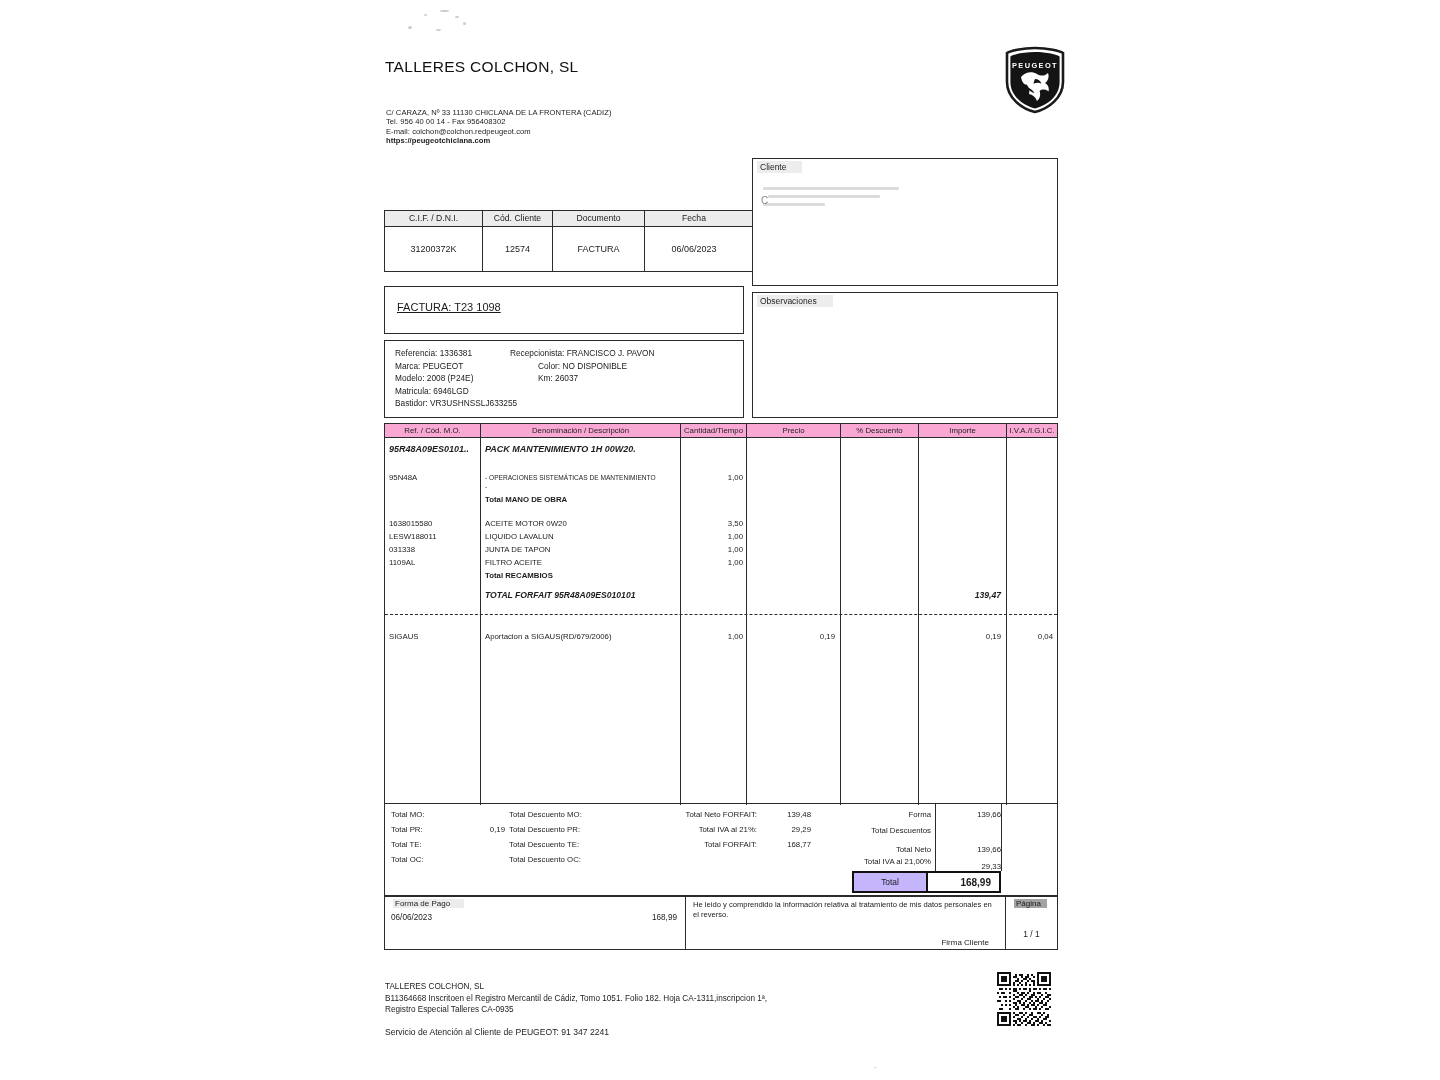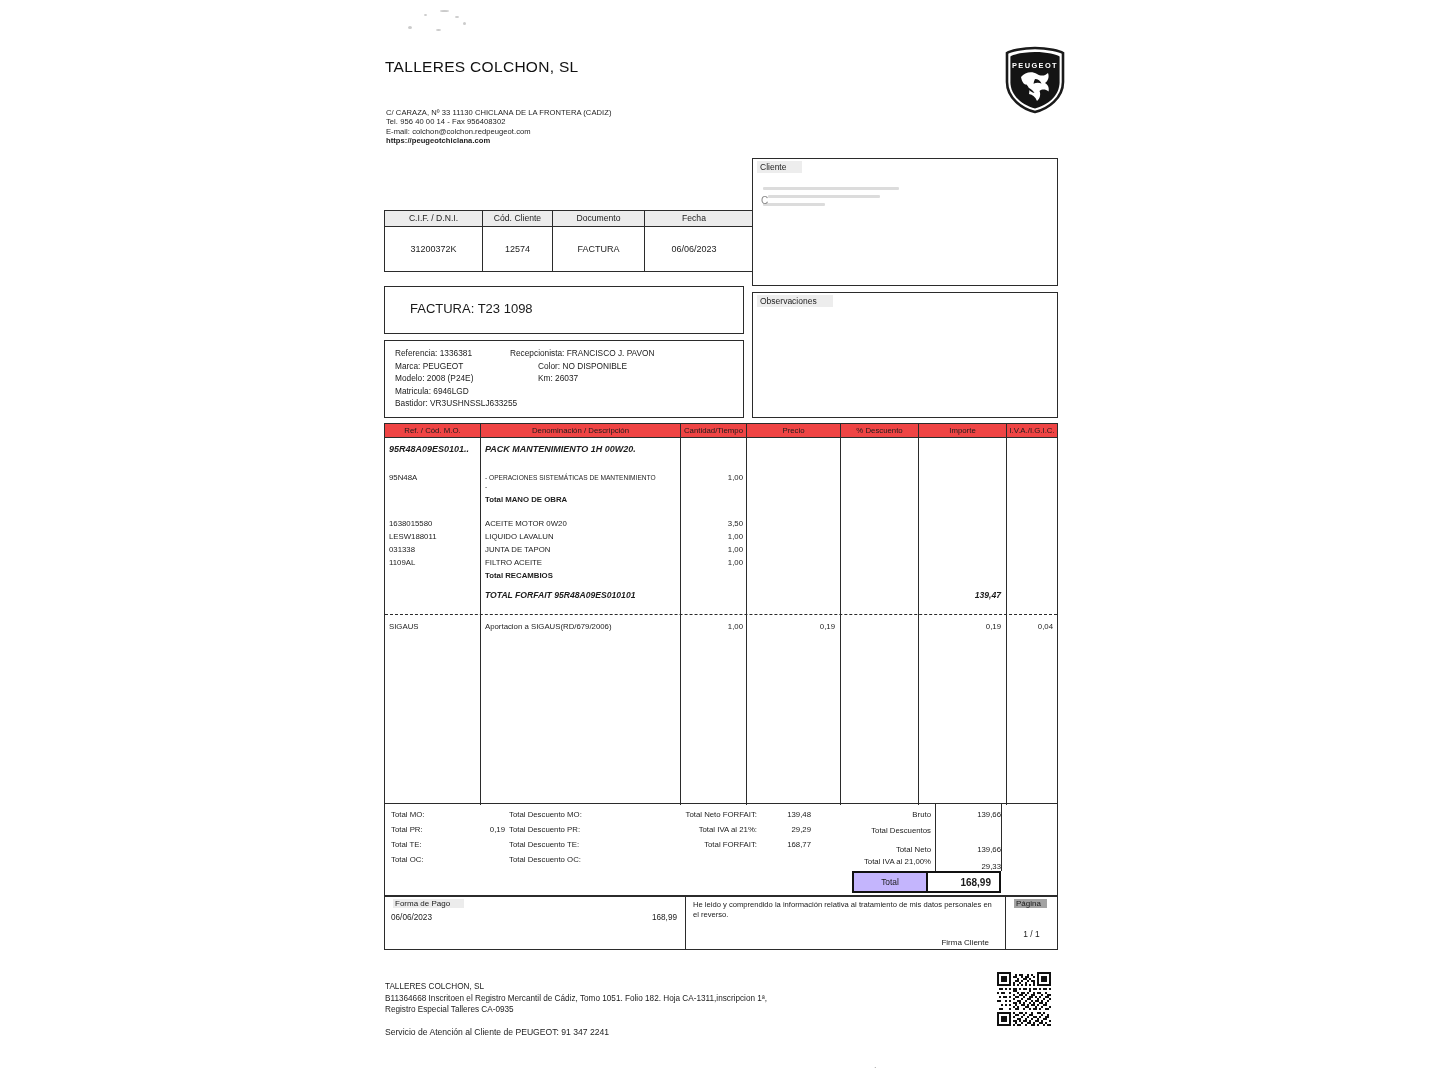--- a/index.html
+++ b/index.html
@@ -106,22 +106,23 @@
   .docinfo-body .docinfo-cell { font-size: 9px; }
 
   
   .factura-box {
     position: absolute;
     left: 384px; top: 286px;
     width: 360px; height: 48px;
   }
   .factura-text {
     position: absolute;
-    left: 25px; top: 14px;
-    font-size: 13px;
+    left: 12px; top: 14px;
+    font-size: 11px;
+    text-decoration: underline;
   }
 
   
   .vehicle-box {
     position: absolute;
     left: 384px; top: 340px;
     width: 360px; height: 78px;
   }
   .veh-col-l {
     position: absolute;
@@ -171,21 +172,21 @@
   .items {
     position: absolute;
     left: 384px; top: 423px;
     width: 674px; height: 381px;
     border: 1px solid #2b2b2b;
     box-sizing: border-box;
   }
   .items-head {
     display: flex;
     height: 13px;
-    background: #ef4444;
+    background: #f9a8d4;
     border-bottom: 1px solid #2b2b2b;
   }
   .ih {
     box-sizing: border-box;
     border-right: 1px solid #2b2b2b;
     font-size: 7.8px;
     color: #1c1c1c;
     display: flex;
     align-items: center;
     justify-content: center;
@@ -539,21 +540,21 @@
         <span class="cell desc bold">Total RECAMBIOS</span>
       </div>
 
       <div class="row" style="top:151px;">
         <span class="cell desc bolditalic" style="font-size:8.6px;">TOTAL FORFAIT 95R48A09ES010101</span>
         <span class="cell amt bolditalic" style="font-size:8.6px;">139,47</span>
       </div>
 
       <div class="dashed-sep" style="top:176px;"></div>
 
-      <div class="row" style="top:182px;">
+      <div class="row" style="top:192px;">
         <span class="cell ref">SIGAUS</span>
         <span class="cell desc">Aportacion a SIGAUS(RD/679/2006)</span>
         <span class="cell qty">1,00</span>
         <span class="cell price">0,19</span>
         <span class="cell amt">0,19</span>
         <span class="cell iva">0,04</span>
       </div>
     </div>
   </div>
 
@@ -572,21 +573,21 @@
     <div class="tot-line tot-lbl-b" style="top:36px;">Total Descuento TE:</div>
     <div class="tot-line tot-lbl-b" style="top:51px;">Total Descuento OC:</div>
 
     <div class="tot-line tot-lbl-c" style="top:6px;">Total Neto FORFAIT:</div>
     <div class="tot-line tot-val-c" style="top:6px;">139,48</div>
     <div class="tot-line tot-lbl-c" style="top:21px;">Total IVA al 21%:</div>
     <div class="tot-line tot-val-c" style="top:21px;">29,29</div>
     <div class="tot-line tot-lbl-c" style="top:36px;">Total FORFAIT:</div>
     <div class="tot-line tot-val-c" style="top:36px;">168,77</div>
 
-    <div class="tot-line tot-lbl-d" style="top:6px;">Bruto</div>
+    <div class="tot-line tot-lbl-d" style="top:6px;">Forma</div>
     <div class="tot-line tot-val-d" style="top:6px;">139,66</div>
     <div class="tot-line tot-lbl-d" style="top:22px;">Total Descuentos</div>
     <div class="tot-line tot-lbl-d" style="top:41px;">Total Neto</div>
     <div class="tot-line tot-val-d" style="top:41px;">139,66</div>
     <div class="tot-line tot-lbl-d" style="top:53px;line-height:9.5px;white-space:normal;">Total IVA al 21,00%</div>
     <div class="tot-line tot-val-d" style="top:58px;">29,33</div>
 
     <div class="total-box">
       <div class="tb-lbl">Total</div>
       <div class="tb-val">168,99</div>

